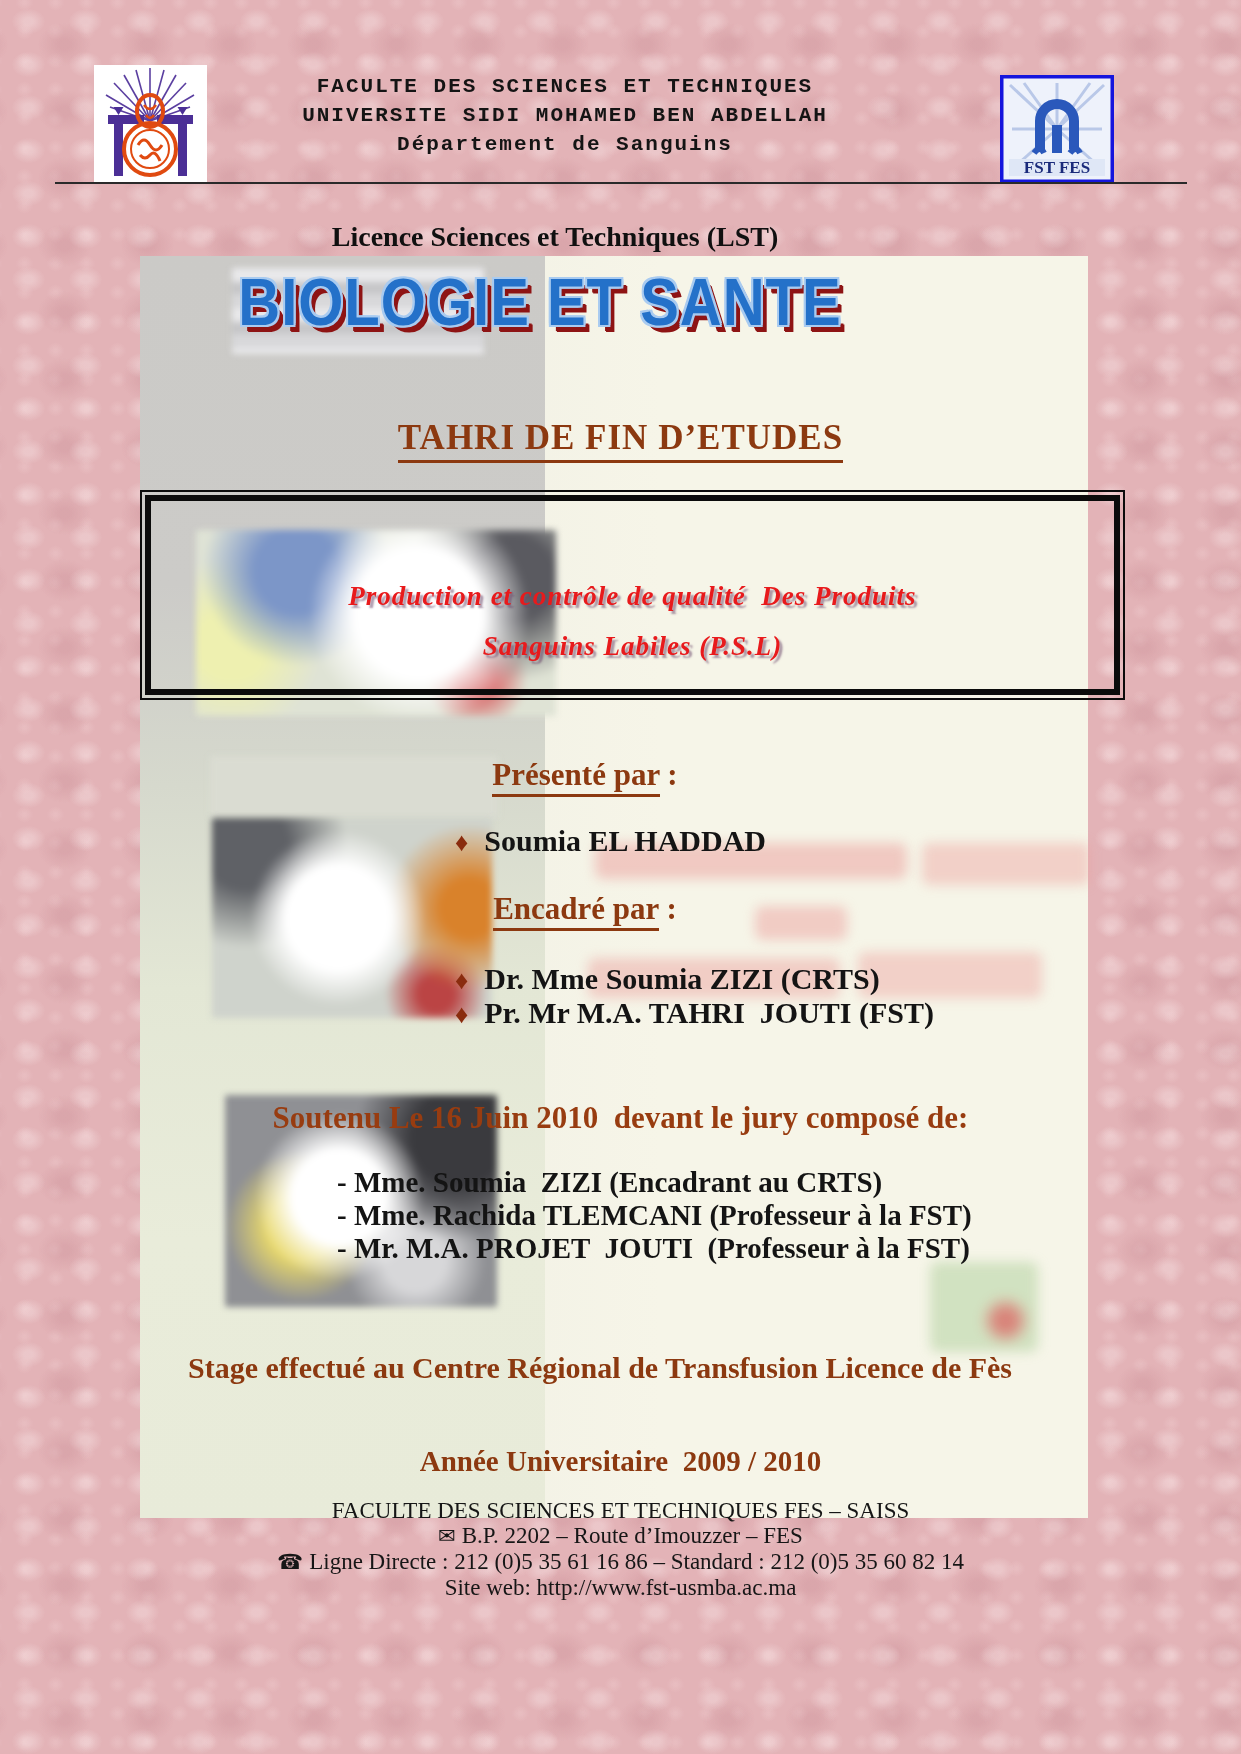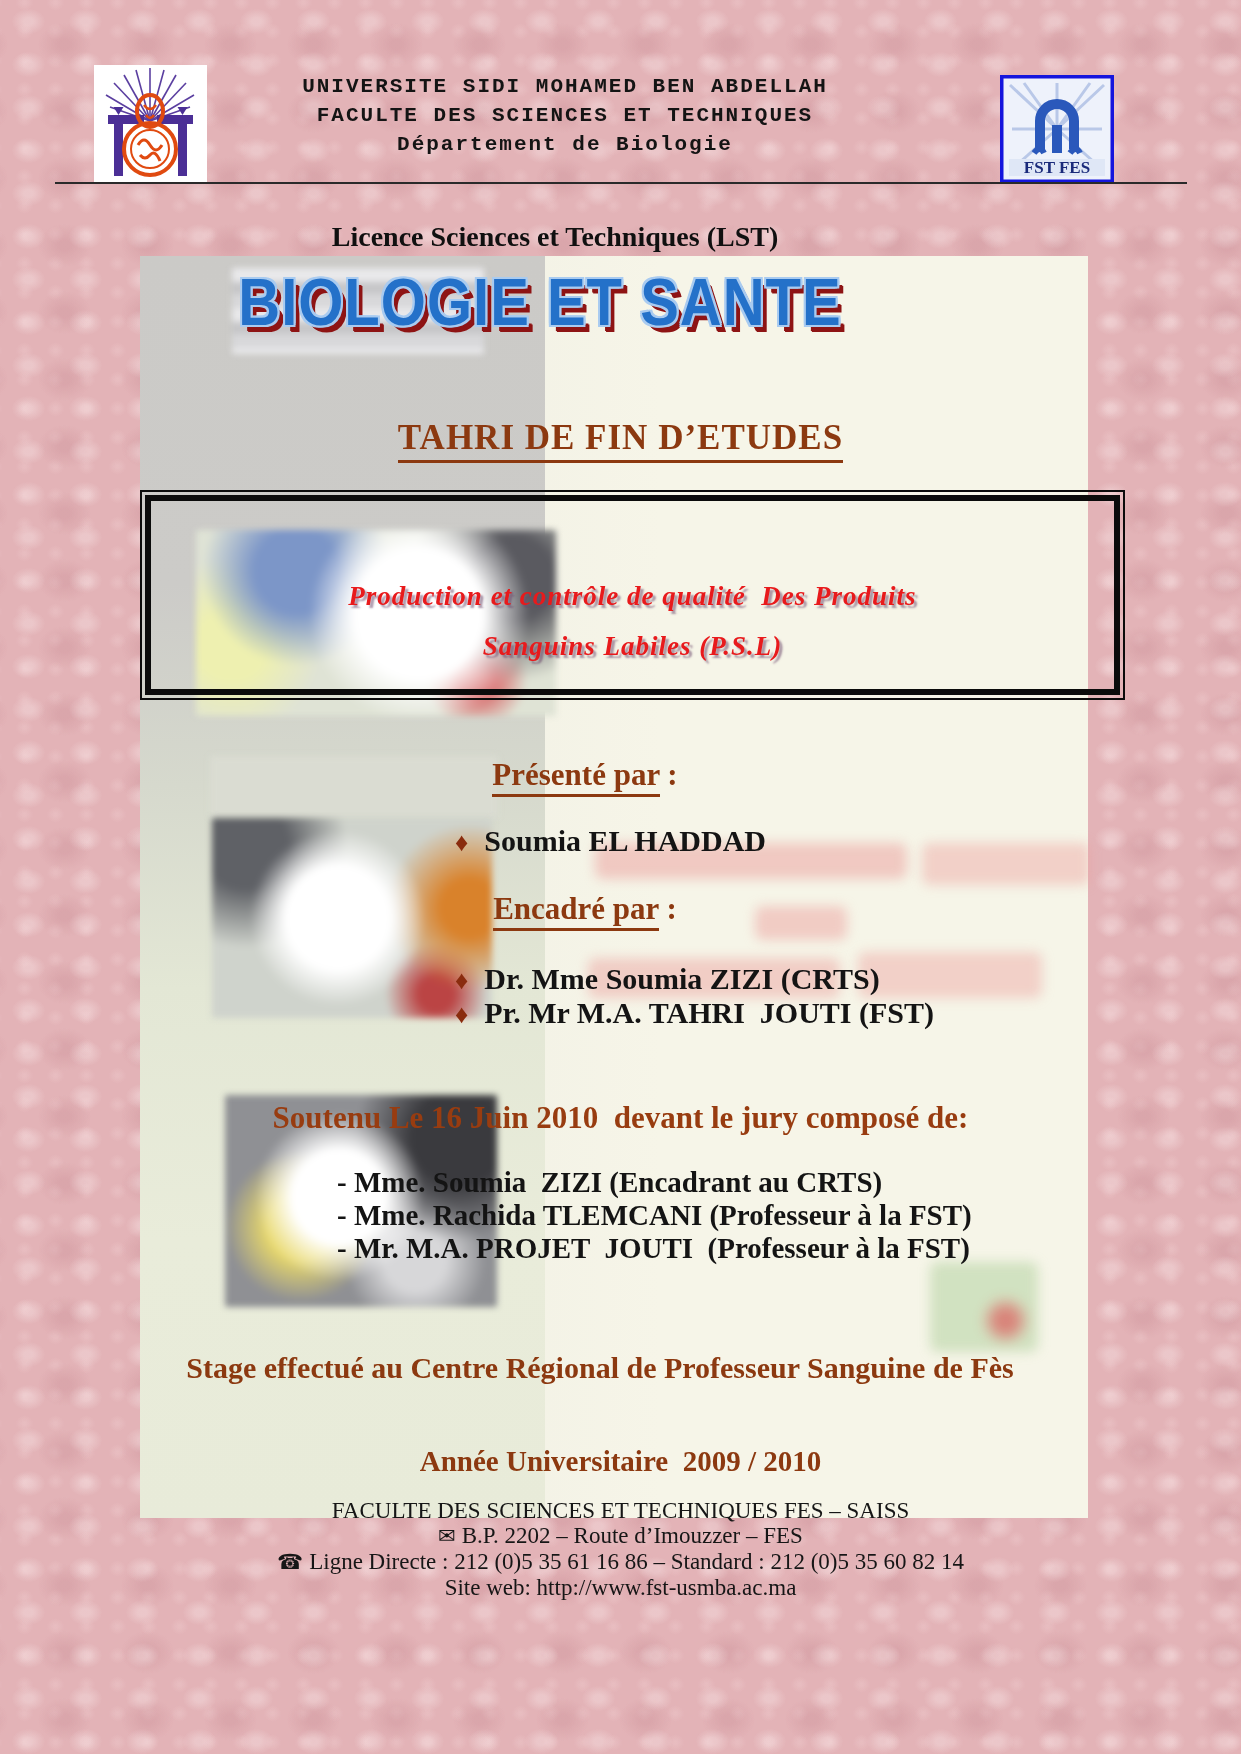--- a/index.html
+++ b/index.html
@@ -162,23 +162,23 @@
       </g>
       <path d="M40 74 V46 a17 17 0 0 1 34 0 V74" fill="none" stroke="#2a58bb" stroke-width="10"></path>
       <rect x="52" y="50" width="10" height="28" fill="#2a58bb"></rect>
       <path d="M34 78 q6 -8 10 0 M70 78 q6 -8 10 0" fill="none" stroke="#2a58bb" stroke-width="6"></path>
       <rect x="9" y="84" width="96" height="17" fill="#dfe7f6"></rect>
       <text x="57" y="98" text-anchor="middle" font-family="Liberation Serif, serif" font-weight="bold" font-size="17" fill="#1a2a7a">FST FES</text>
     </svg>
   </div>
 
   <div class="abs hdr-text mono">
+    <div class="pre">FACULTE DES SCIENCES ET TECHNIQUES</div>
     <div class="pre">UNIVERSITE SIDI MOHAMED BEN ABDELLAH</div>
-    <div class="pre">FACULTE DES SCIENCES ET TECHNIQUES</div>
-    <div class="pre">Département de Biologie</div>
+    <div class="pre">Département de Sanguins</div>
   </div>
 
   <div class="abs rule"></div>
 
   <div class="abs licence center">Licence Sciences et Techniques (LST)</div>
 
   <div class="abs banner">
     <span>BIOLOGIE ET SANTE</span>
   </div>
 
@@ -213,21 +213,21 @@
     <span class="bullet-text pre">Pr. Mr M.A. TAHRI  JOUTI (FST)</span>
   </div>
 
   <div class="abs soutenu center pre">Soutenu Le 16 Juin 2010  devant le jury composé de:</div>
   <div class="abs jury">
     <div class="pre">- Mme. Soumia  ZIZI (Encadrant au CRTS)</div>
     <div class="pre">- Mme. Rachida TLEMCANI (Professeur à la FST)</div>
     <div class="pre">- Mr. M.A. PROJET  JOUTI  (Professeur à la FST)</div>
   </div>
 
-  <div class="abs stage center pre">Stage effectué au Centre Régional de Professeur Sanguine de Fès</div>
+  <div class="abs stage center pre">Stage effectué au Centre Régional de Transfusion Licence de Fès</div>
   <div class="abs annee center pre">Année Universitaire  2009 / 2010</div>
 
   <div class="abs footer">
     <div class="pre">FACULTE DES SCIENCES ET TECHNIQUES FES – SAISS</div>
     <div>
       <span class="icon">✉</span><span class="pre">B.P. 2202 – Route d’Imouzzer – FES</span>
     </div>
     <div>
       <span class="icon">☎</span><span class="pre">Ligne Directe : 212 (0)5 35 61 16 86 – Standard : 212 (0)5 35 60 82 14</span>
     </div>

